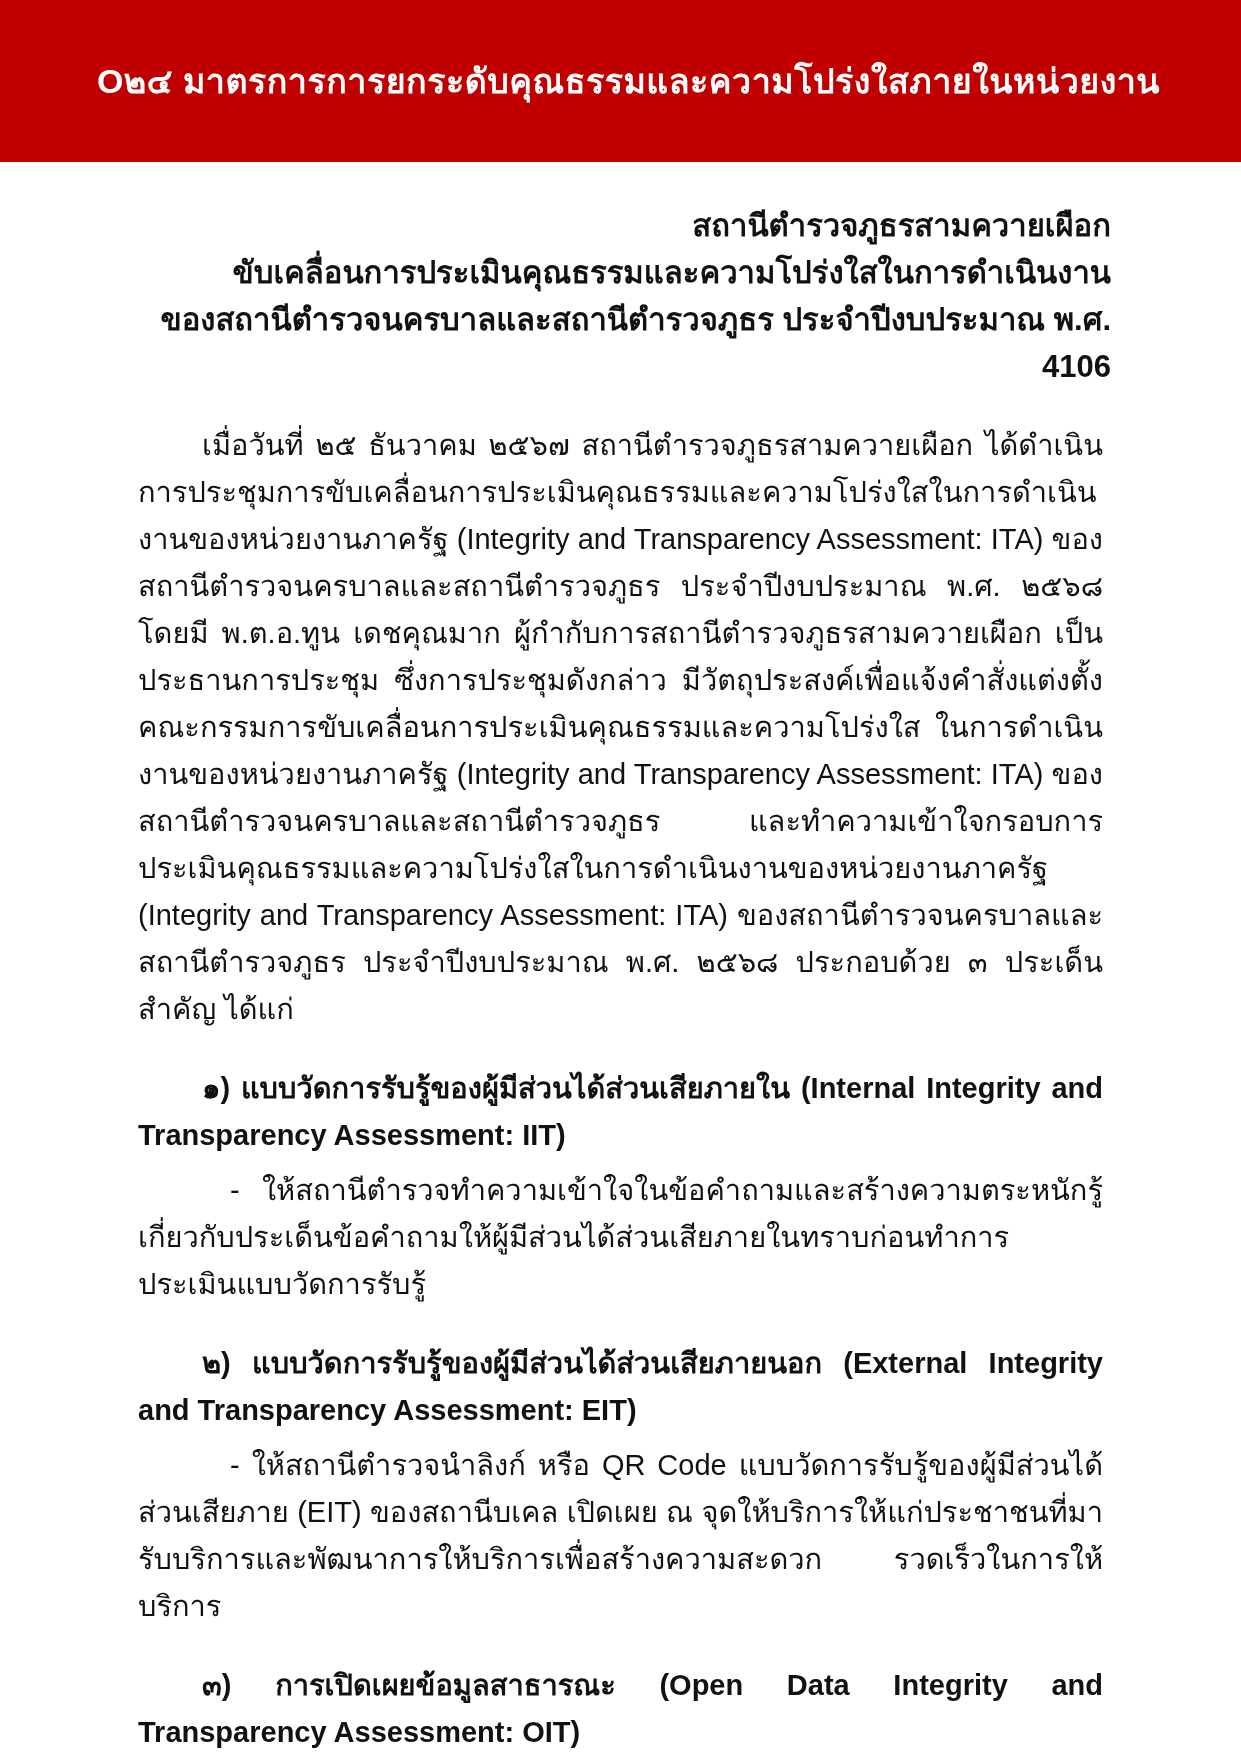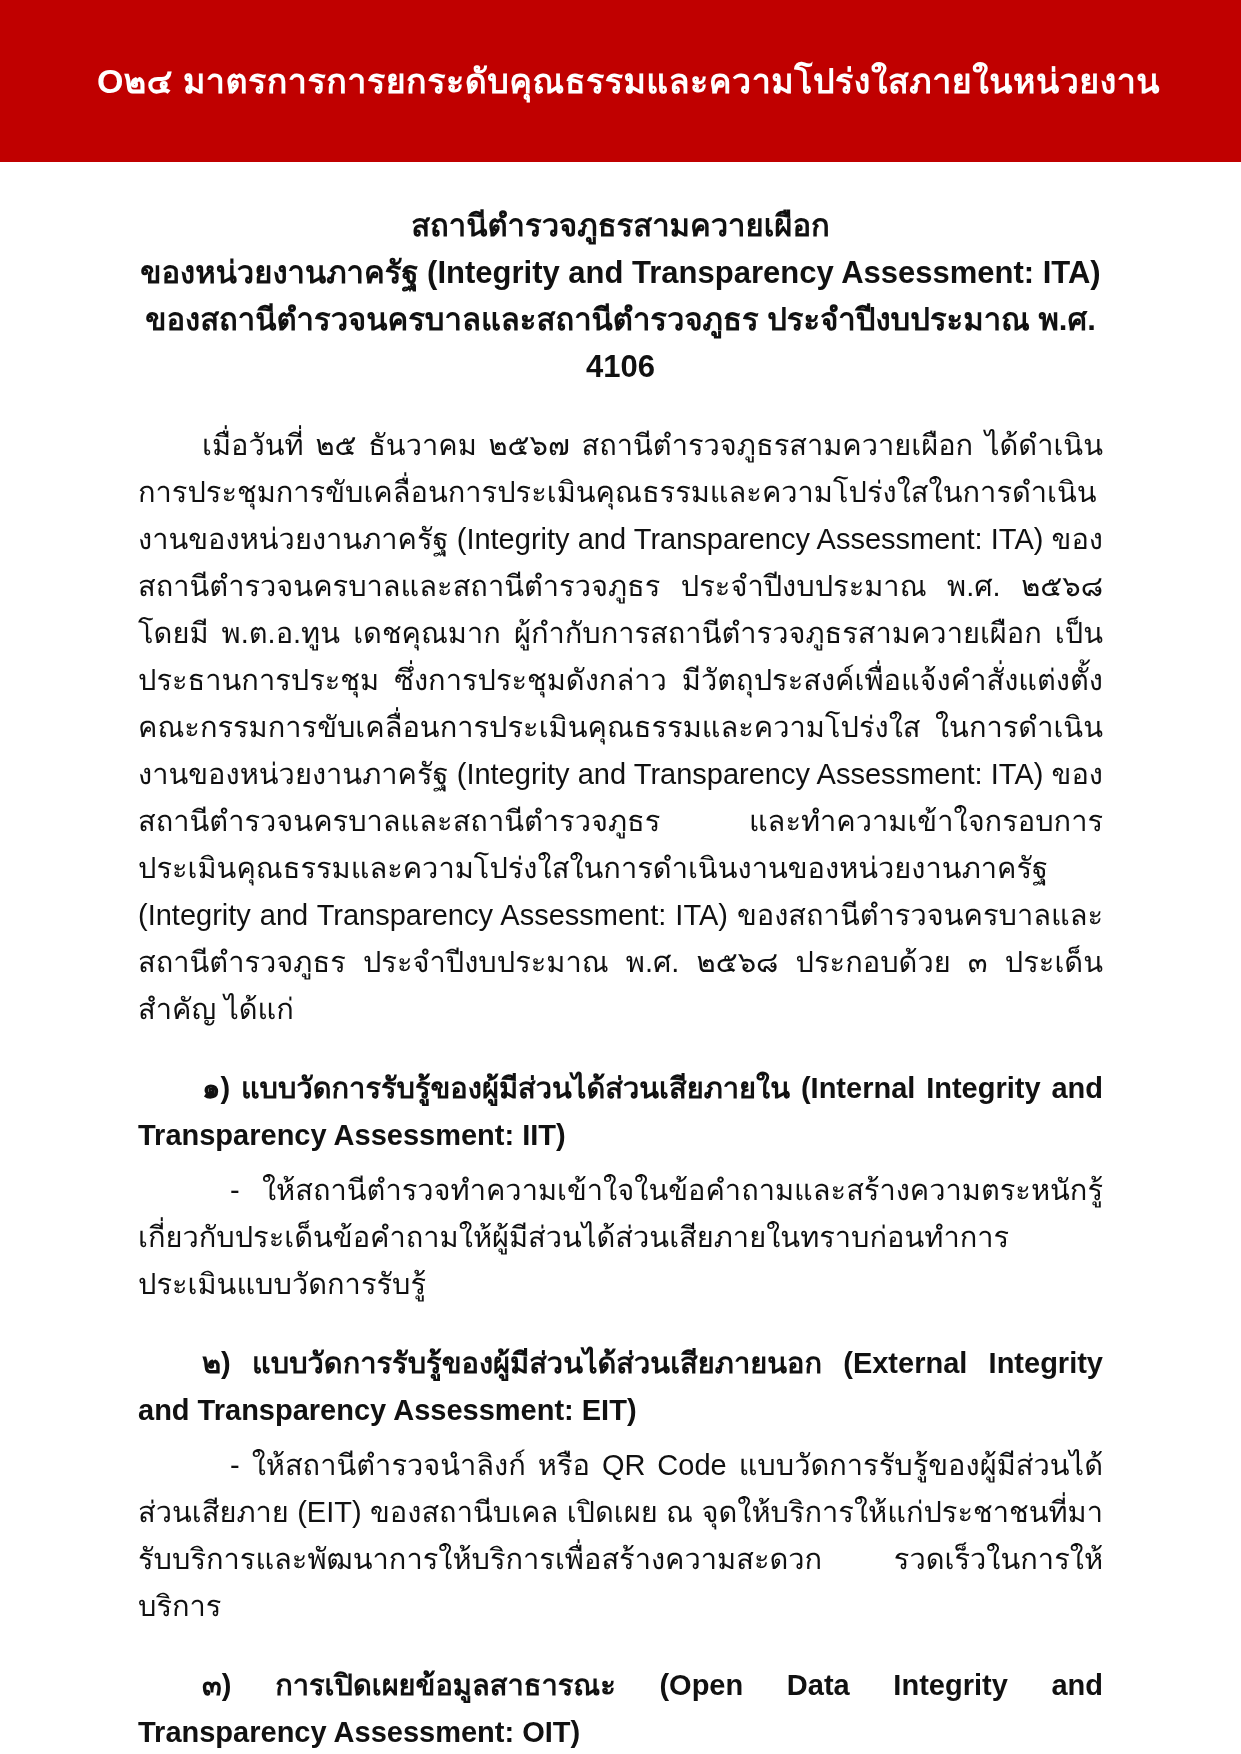--- a/index.html
+++ b/index.html
@@ -37,21 +37,21 @@
     color: var(--banner-text);
     font-size: 34px;
     font-weight: 700;
     letter-spacing: 0.5px;
     text-align: center;
   }
   .content {
     padding: 40px 130px 0 130px;
   }
   .title-block {
-    text-align: center;
+    text-align: right;
     font-weight: 700;
     font-size: 31px;
     line-height: 47px;
   }
   .body-para {
     margin: 8px;
     font-size: 29px;
     line-height: 47px;
     text-align: justify;
   }
@@ -76,21 +76,21 @@
 <div class="page">
 
   <header class="banner">
     <div class="banner-title">O๒๔ มาตรการการยกระดับคุณธรรมและความโปร่งใสภายในหน่วยงาน</div>
   </header>
 
   <main class="content">
 
     <section class="title-block">
       <div class="title-line">สถานีตำรวจภูธรสามควายเผือก</div>
-      <div class="title-line">ของหน่วยงานภาครัฐ (Integrity and Transparency Assessment: ITA)</div>
+      <div class="title-line">ขับเคลื่อนการประเมินคุณธรรมและความโปร่งใสในการดำเนินงาน</div>
       <div class="title-line">ของสถานีตำรวจนครบาลและสถานีตำรวจภูธร ประจำปีงบประมาณ พ.ศ. 4106</div>
     </section>
 
     <p class="body-para intro">เมื่อวันที่ ๒๕ ธันวาคม ๒๕๖๗ สถานีตำรวจภูธรสามควายเผือก ได้ดำเนินการประชุมการขับเคลื่อนการประเมินคุณธรรมและความโปร่งใสในการดำเนินงานของหน่วยงานภาครัฐ (Integrity and Transparency Assessment: ITA) ของสถานีตำรวจนครบาลและสถานีตำรวจภูธร ประจำปีงบประมาณ พ.ศ. ๒๕๖๘ โดยมี พ.ต.อ.ทูน เดชคุณมาก ผู้กำกับการสถานีตำรวจภูธรสามควายเผือก เป็นประธานการประชุม ซึ่งการประชุมดังกล่าว มีวัตถุประสงค์เพื่อแจ้งคำสั่งแต่งตั้งคณะกรรมการขับเคลื่อนการประเมินคุณธรรมและความโปร่งใส ในการดำเนินงานของหน่วยงานภาครัฐ (Integrity and Transparency Assessment: ITA) ของสถานีตำรวจนครบาลและสถานีตำรวจภูธร และทำความเข้าใจกรอบการประเมินคุณธรรมและความโปร่งใสในการดำเนินงานของหน่วยงานภาครัฐ (Integrity and Transparency Assessment: ITA) ของสถานีตำรวจนครบาลและสถานีตำรวจภูธร ประจำปีงบประมาณ พ.ศ. ๒๕๖๘ ประกอบด้วย ๓ ประเด็นสำคัญ ได้แก่</p>
 
     <section class="topic">
       <p class="body-para topic-heading">๑) แบบวัดการรับรู้ของผู้มีส่วนได้ส่วนเสียภายใน (Internal Integrity and Transparency Assessment: IIT)</p>
       <p class="body-para topic-detail">- ให้สถานีตำรวจทำความเข้าใจในข้อคำถามและสร้างความตระหนักรู้เกี่ยวกับประเด็นข้อคำถามให้ผู้มีส่วนได้ส่วนเสียภายในทราบก่อนทำการประเมินแบบวัดการรับรู้</p>
     </section>
 

